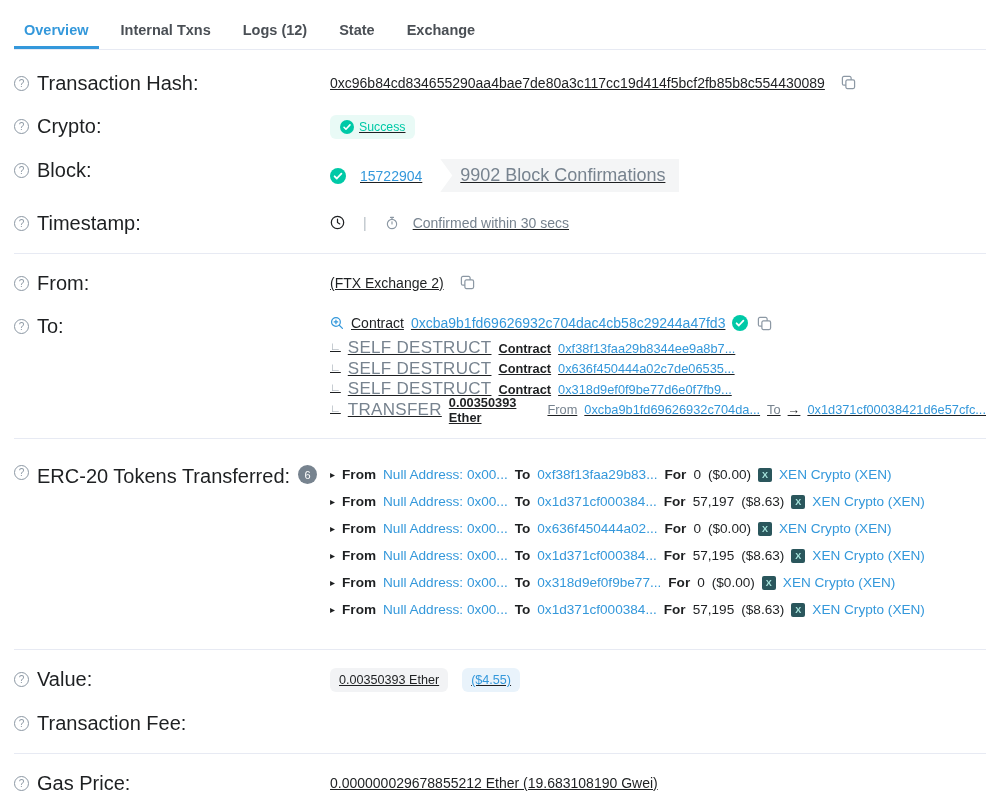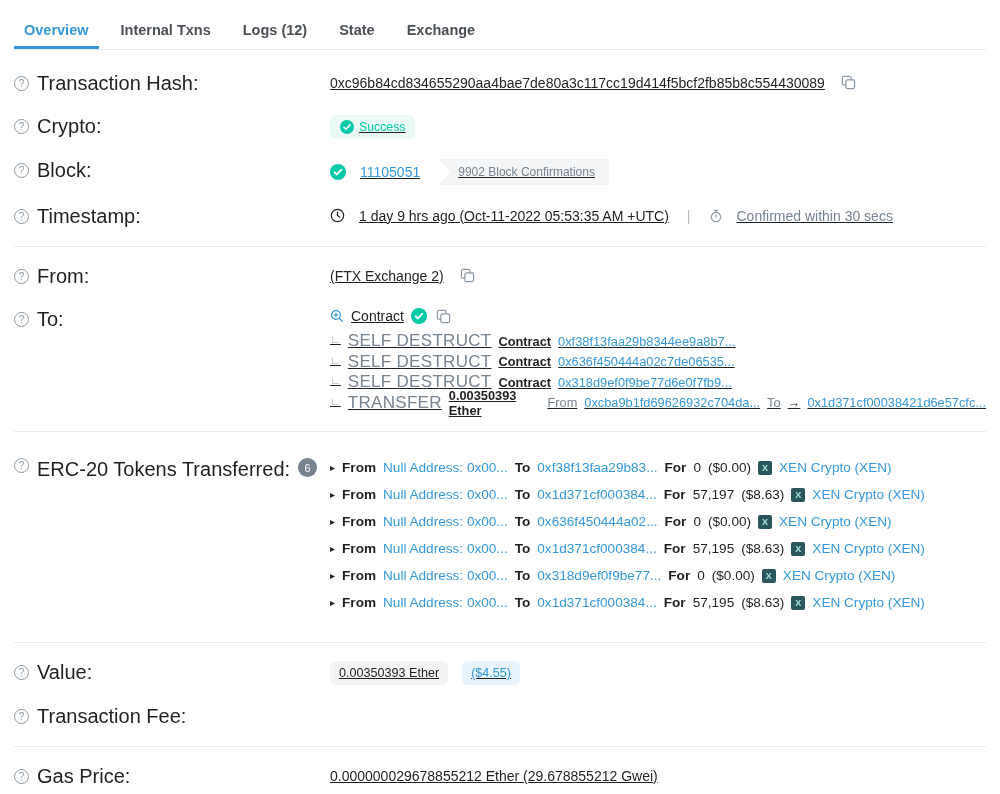--- a/index.html
+++ b/index.html
@@ -24,21 +24,21 @@
   .value-col{flex:1;display:flex;align-items:center;gap:14px;flex-wrap:wrap;min-height:21px;text-decoration:underline;}
   .value-col.block{display:block;}
   .help{display:inline-flex;align-items:center;justify-content:center;width:15px;height:15px;border:1px solid var(--icongray);border-radius:50%;color:var(--icongray);font-size:10px;line-height:1;flex:0 0 auto;cursor:pointer;}
   .link{color:var(--blue);text-decoration:none;cursor:pointer;}
   .dark{color:var(--dark);}
   .graytxt{color:var(--gray);}
   .b{font-weight:700;color:var(--dark);}
   .copy-btn{display:inline-flex;cursor:pointer;margin-left:2px;}
   
   .badge-success{display:inline-flex;align-items:center;gap:5px;background:var(--badge-green);color:var(--green);font-size:12.3px;padding:5px 10px;border-radius:6px;text-align:right;}
-  .badge-confirm{background:#f4f5f6;color:var(--gray);font-size:12px;padding:6px 14px 6px 20px;clip-path:polygon(0 0,100% 0,100% 100%,0 100%,12px 50%);margin-left:4px;}
+  .badge-confirm{background:#f4f5f6;color:var(--gray);font-size:18px;padding:6px 14px 6px 20px;clip-path:polygon(0 0,100% 0,100% 100%,0 100%,12px 50%);margin-left:4px;}
   .badge-grayval{background:var(--badge-gray);color:var(--dark);font-size:12.6px;padding:5px 9px;border-radius:6px;}
   .badge-usd{background:var(--badge-blue);color:var(--blue);font-size:12.6px;padding:5px 9px;border-radius:6px;}
   .count-badge{display:inline-flex;align-items:center;justify-content:center;width:19px;height:19px;border-radius:50%;background:#77838f;color:#fff;font-size:11px;}
   .pipe{color:#b5bdc4;margin:0 4px;}
   
   .to-first-line{display:flex;align-items:center;gap:7px;}
   .subcalls{margin-top:7px;}
   .subcall{display:flex;align-items:center;gap:7px;height:20.5px;font-size:12.8px;}
   .tree{color:#9aa4ad;font-size:11px;position:relative;top:-2px;}
   .calltype{color:var(--gray);font-size:17px;letter-spacing:.3px;}
@@ -106,38 +106,37 @@
         <span class="help">?</span>
         <span class="lbl">Block:</span>
       </div>
       <div class="value-col">
         <span>
           <svg width="16" height="16" viewBox="0 0 16 16">
               <circle cx="8" cy="8" r="8" fill="#00c9a7"></circle>
               <path d="M4.6 8.3l2.2 2.2 4.6-4.9" stroke="#fff" stroke-width="1.8" fill="none" stroke-linecap="round" stroke-linejoin="round"></path>
             </svg>
         </span>
-        <a class="link">11105051</a>
+        <a class="link">15722904</a>
         <span class="badge-confirm">9902 Block Confirmations</span>
       </div>
     </div>
 
     <div class="row">
       <div class="label-col">
         <span class="help">?</span>
         <span class="lbl">Timestamp:</span>
       </div>
       <div class="value-col">
         <span>
           <svg width="15" height="15" viewBox="0 0 16 16" fill="none" stroke="#1e2022" stroke-width="1.3">
               <circle cx="8" cy="8" r="6.6"></circle>
               <path d="M8 4.4V8l2.4 1.5" stroke-linecap="round"></path>
             </svg>
         </span>
-        <span class="dark">1 day 9 hrs ago (Oct-11-2022 05:53:35 AM +UTC)</span>
         <span class="pipe">|</span>
         <span>
           <svg width="14" height="14" viewBox="0 0 16 16" fill="none" stroke="#8c98a4" stroke-width="1.3">
               <circle cx="8" cy="9.2" r="5.3"></circle>
               <path d="M8 6.6v2.6" stroke-linecap="round"></path>
               <path d="M6.3 1.6h3.4" stroke-linecap="round"></path>
               <path d="M8 1.6v2.2"></path>
             </svg>
         </span>
         <span class="graytxt">Confirmed within 30 secs</span>
@@ -171,20 +170,21 @@
       <div class="value-col block">
         <div class="to-first-line">
           <span>
             <svg width="14" height="14" viewBox="0 0 16 16" fill="none" stroke="#3498db" stroke-width="1.4">
                 <circle cx="6.8" cy="6.8" r="5"></circle>
                 <path d="M10.6 10.6L14.2 14.2" stroke-linecap="round"></path>
                 <path d="M4.8 6.8h4M6.8 4.8v4" stroke-linecap="round"></path>
               </svg>
           </span>
           <span class="dark">Contract</span>
+          <a class="link">0xcba9b1fd69626932c704dac4cb58c29244a47fd3</a>
           <span>
             <svg width="16" height="16" viewBox="0 0 16 16">
                 <circle cx="8" cy="8" r="8" fill="#00c9a7"></circle>
                 <path d="M4.6 8.3l2.2 2.2 4.6-4.9" stroke="#fff" stroke-width="1.8" fill="none" stroke-linecap="round" stroke-linejoin="round"></path>
               </svg>
           </span>
           <span class="copy-btn">
             <svg width="15" height="15" viewBox="0 0 16 16" fill="none" stroke="#8c98a4" stroke-width="1.3">
                 <rect x="5.2" y="5.2" width="9.3" height="9.3" rx="1.6"></rect>
                 <path d="M10.8 5.2V3.1a1.6 1.6 0 0 0-1.6-1.6H3.1A1.6 1.6 0 0 0 1.5 3.1v6.1a1.6 1.6 0 0 0 1.6 1.6h2.1"></path>
@@ -335,21 +335,21 @@
     </div>
   </section>
 
   <section class="sec">
     <div class="row">
       <div class="label-col">
         <span class="help">?</span>
         <span class="lbl">Gas Price:</span>
       </div>
       <div class="value-col">
-        <span class="dark">0.000000029678855212 Ether (29.678855212 Gwei)</span>
+        <span class="dark">0.000000029678855212 Ether (19.683108190 Gwei)</span>
       </div>
     </div>
     <div class="row">
       
       
     </div>
   </section>
 
 </div>
 

